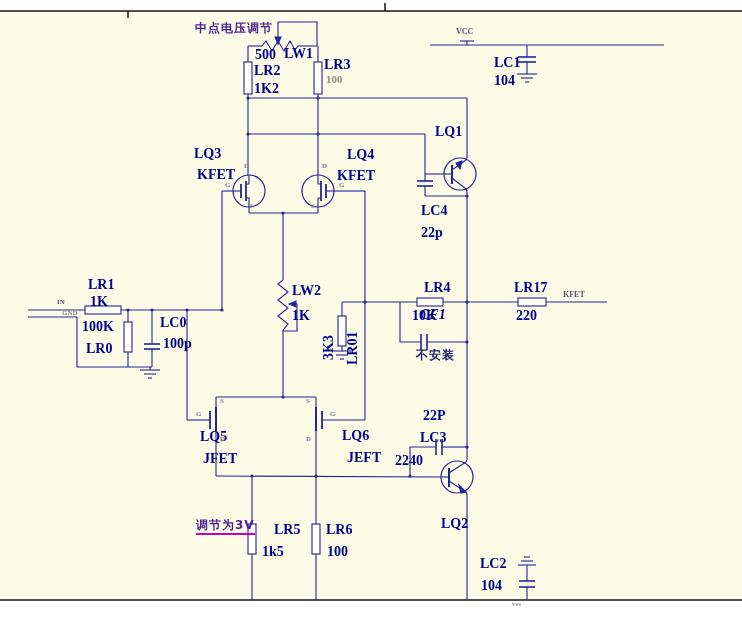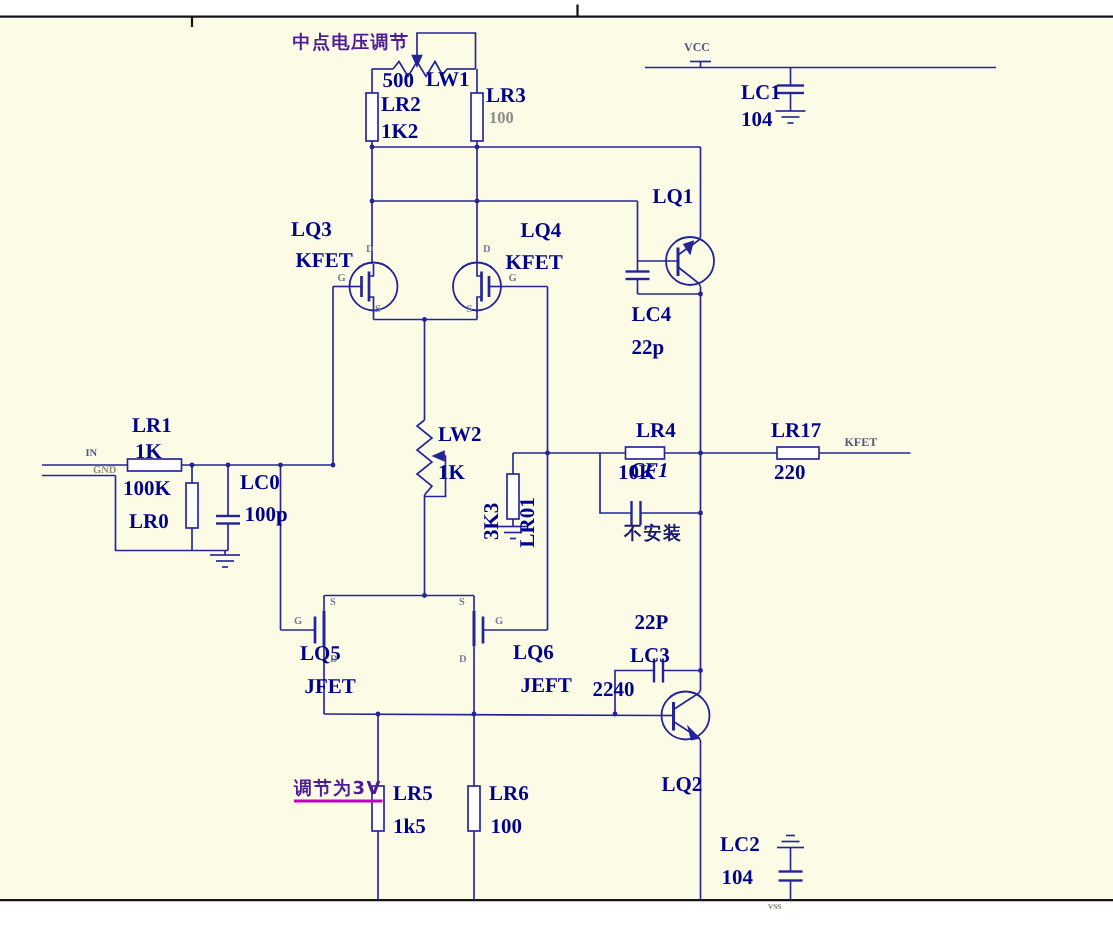--- a/index.html
+++ b/index.html
@@ -336,21 +336,21 @@
   <div class="pin" style="left:306px;top:398px;">S</div>
   <div class="pin" style="left:330px;top:411px;">G</div>
   <div class="pin" style="left:306px;top:436px;">D</div>
 
   <div class="lbl" style="left:423px;top:409px;">22P</div>
   <div class="lbl" style="left:420px;top:431px;">LC3</div>
   <div class="lbl" style="left:395px;top:454px;">2240</div>
   <div class="lbl" style="left:441px;top:517px;text-align:center;">LQ2</div>
 
   <div class="lbl cn underline-magenta" style="left:196px;top:519px;">调节为3V</div>
-  <div class="lbl" style="left:262px;top:523px;">LR5</div>
+  <div class="lbl" style="left:274px;top:523px;">LR5</div>
   <div class="lbl" style="left:262px;top:545px;">1k5</div>
   <div class="lbl" style="left:326px;top:523px;">LR6</div>
   <div class="lbl" style="left:327px;top:545px;">100</div>
 
   <div class="lbl" style="left:480px;top:557px;">LC2</div>
   <div class="lbl" style="left:481px;top:579px;">104</div>
   <div class="lbl micro gray" style="left:512px;top:601px;">vss</div>
 </div>
 
 </body></html>

